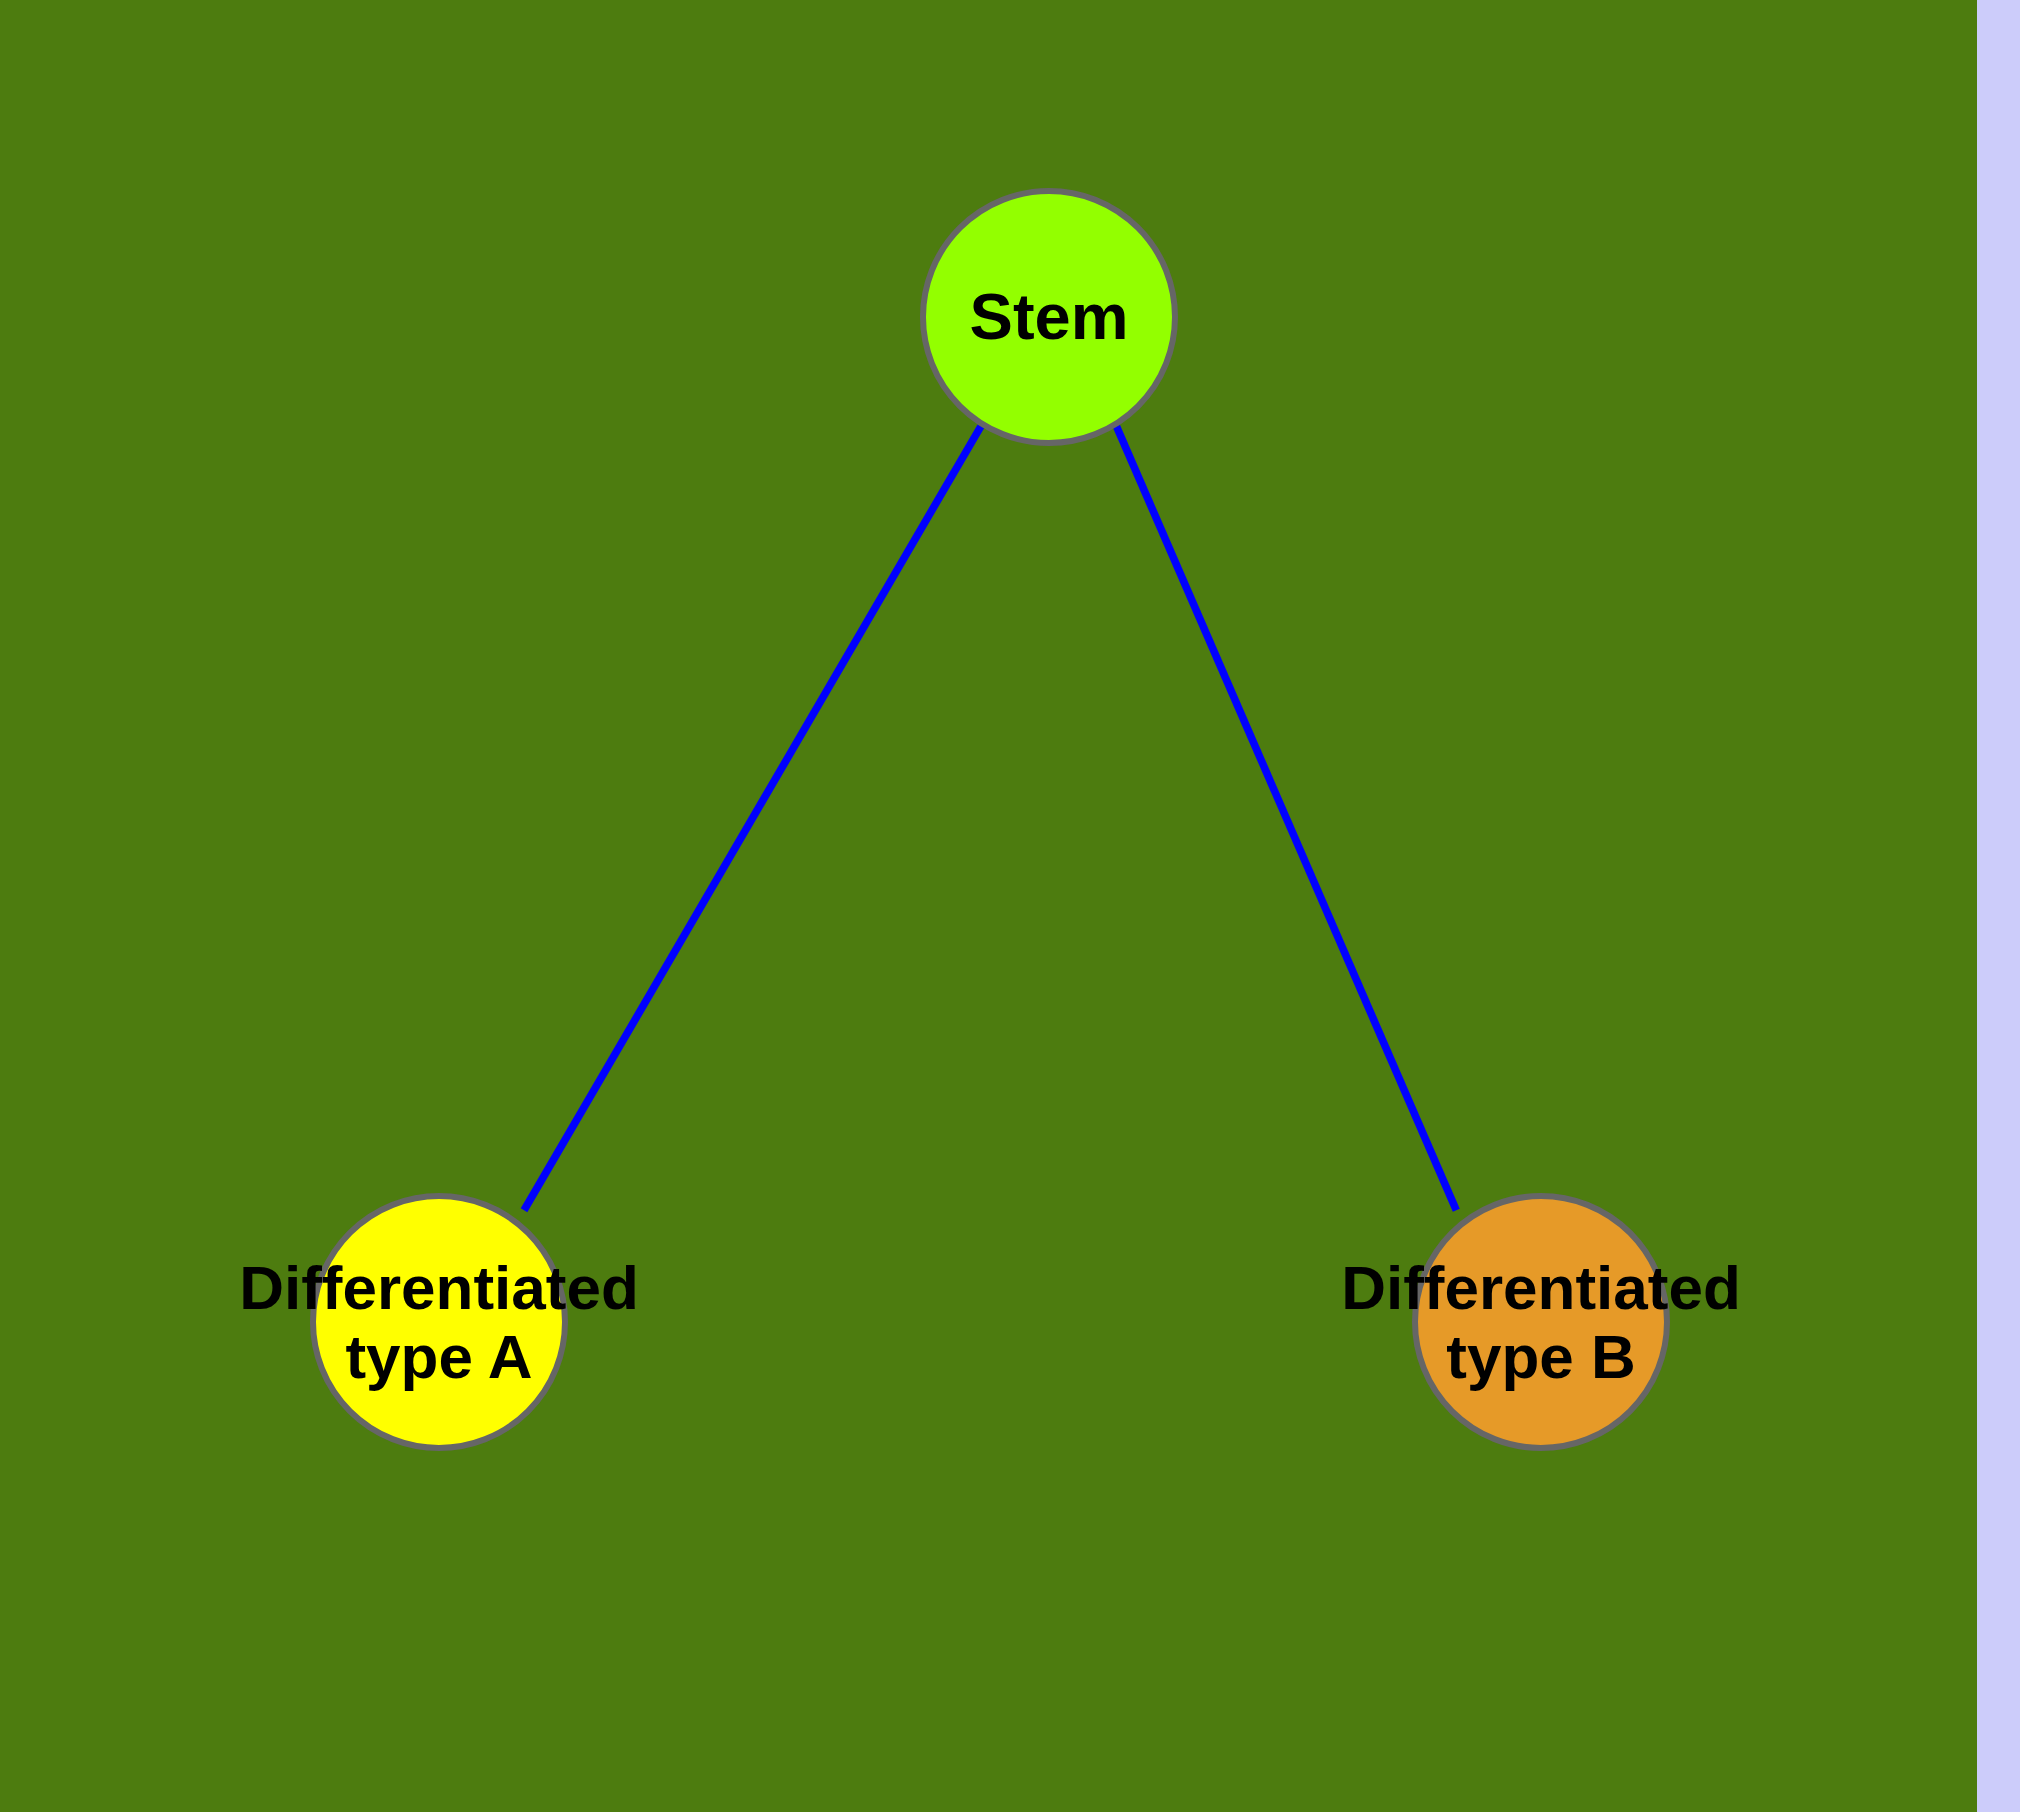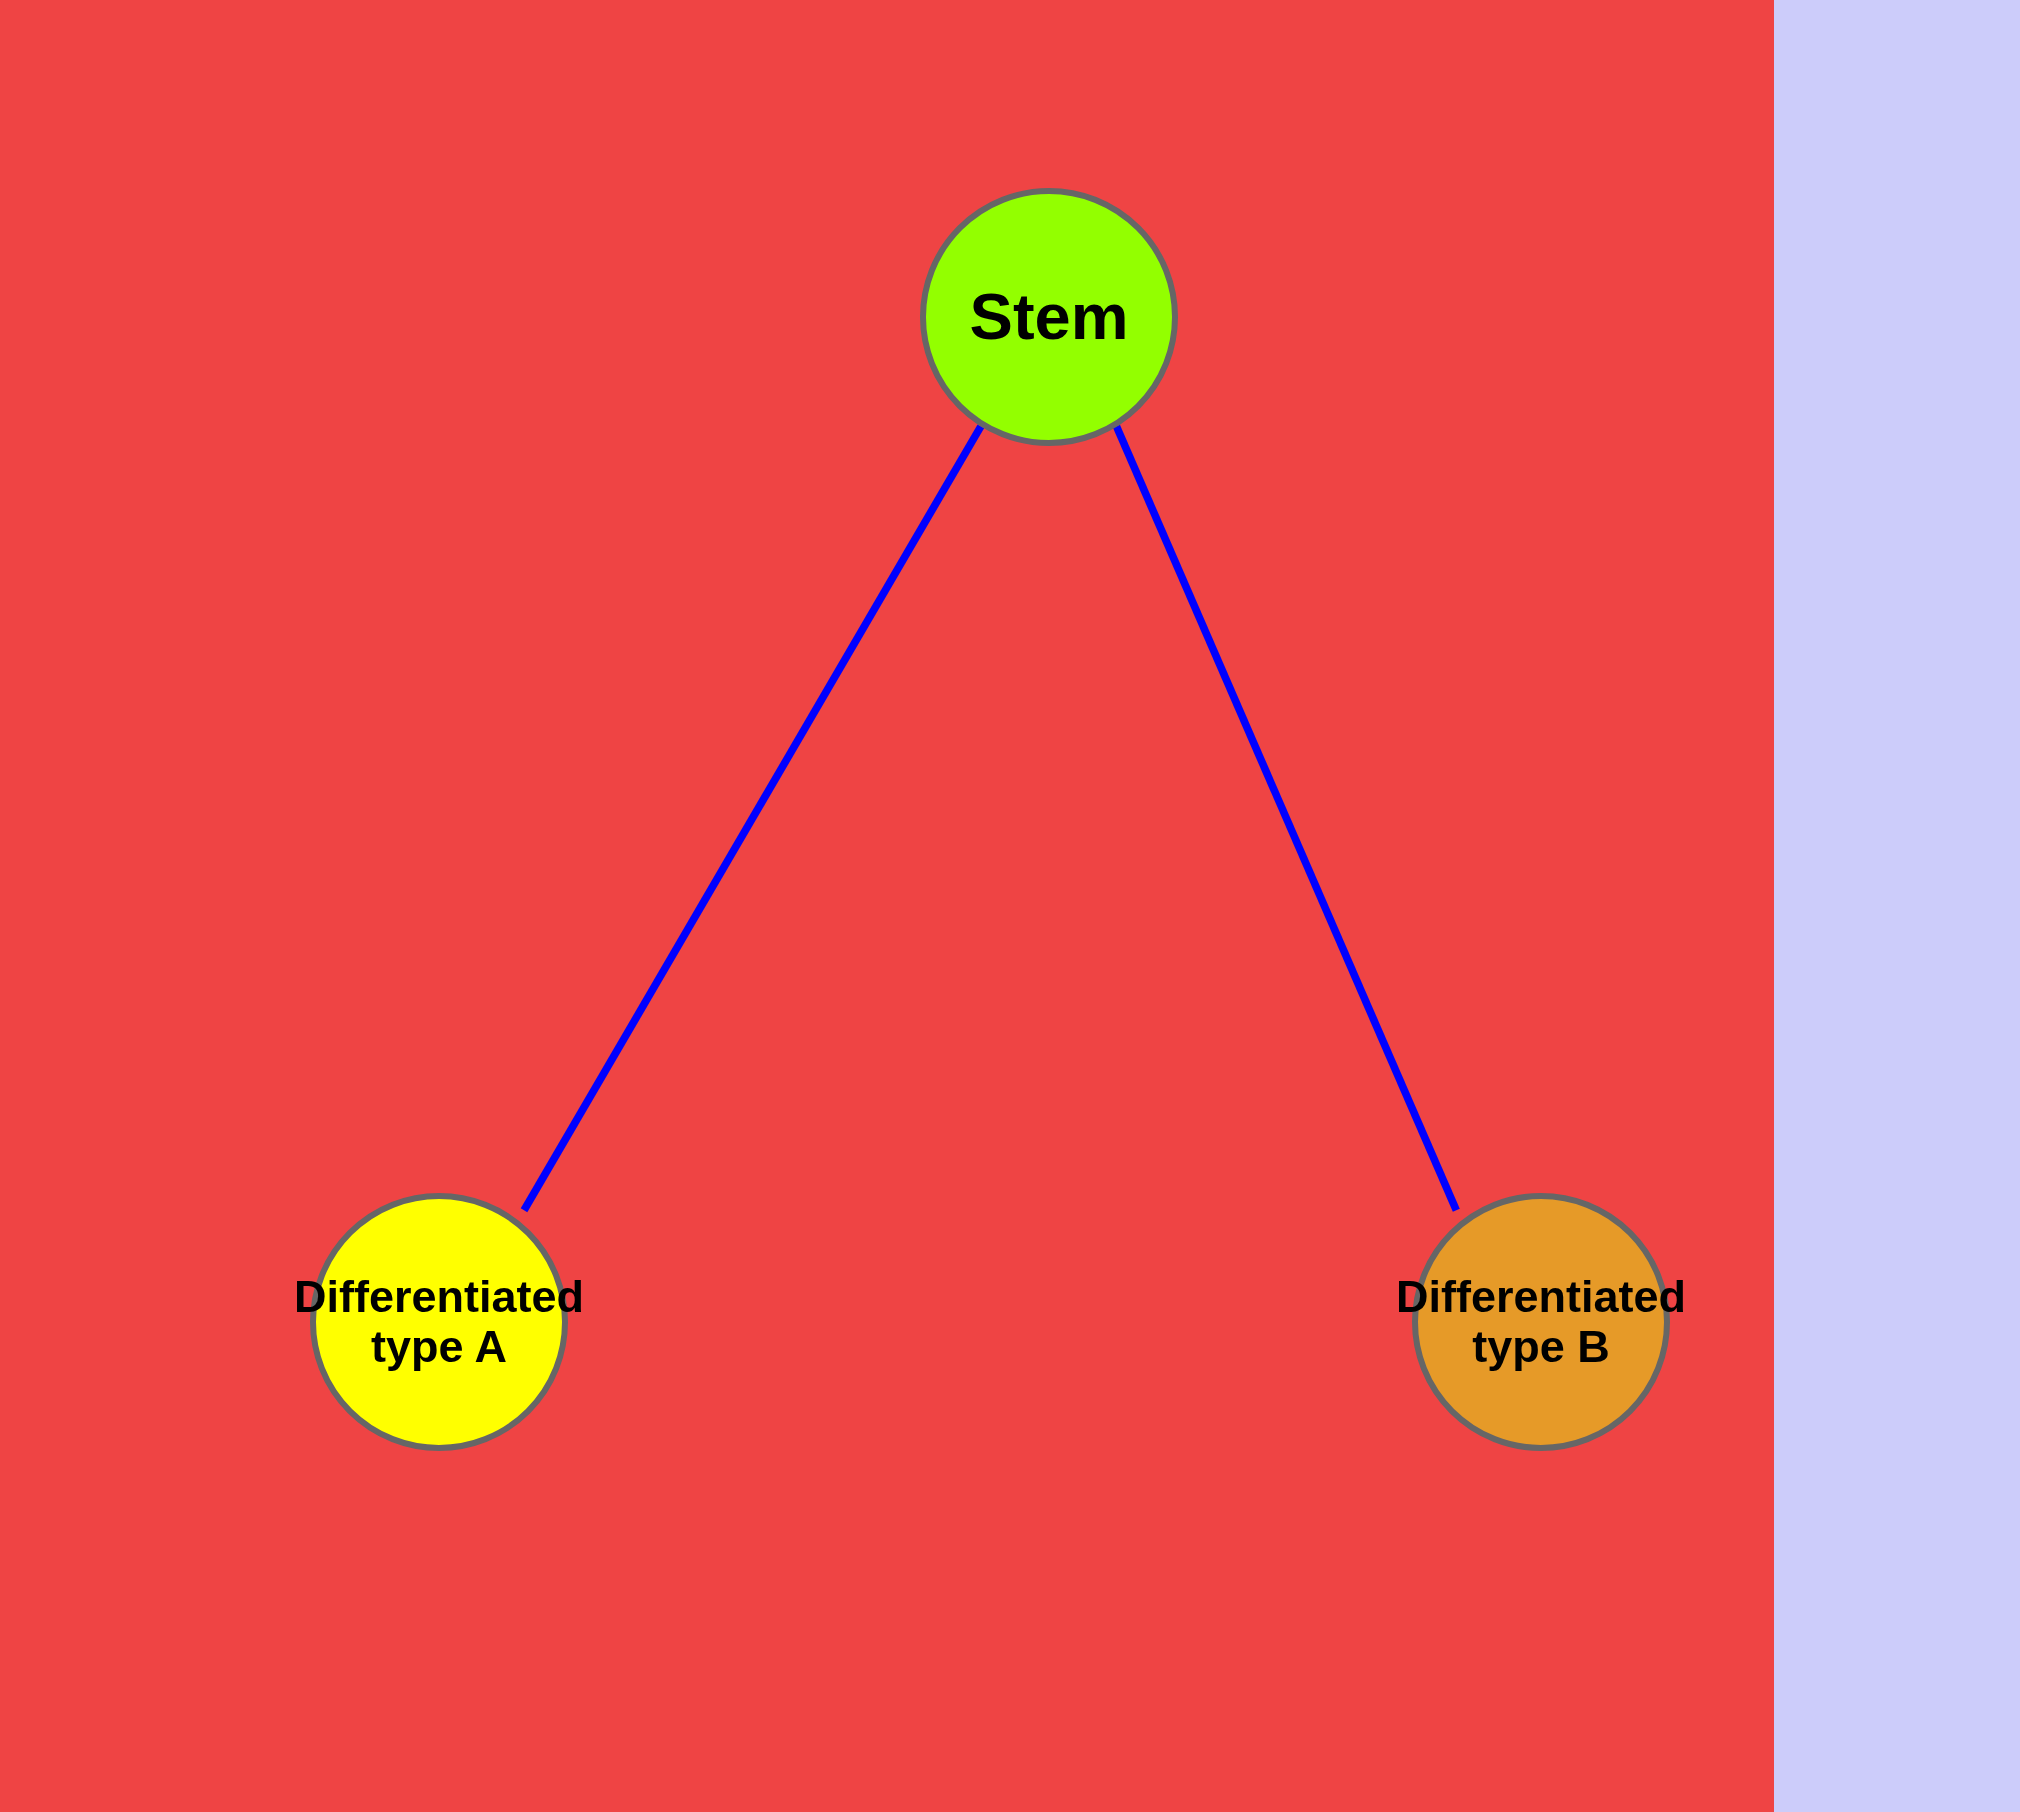--- a/index.html
+++ b/index.html
@@ -8,23 +8,23 @@
     background: #ccccfa;
   }
   body {
     width: 2021px;
     height: 1812px;
     overflow: hidden;
     font-family: "Liberation Sans", sans-serif;
   }
   #graph-canvas {
     position: relative;
-    width: 1774px;
+    width: 1977px;
     height: 1812px;
-    background: #ef4444;
+    background: #4d7c0f;
   }
   #edge-layer {
     position: absolute;
     left: 0;
     top: 0;
     width: 2021px;
     height: 1812px;
   }
   .node {
     position: absolute;
@@ -66,21 +66,21 @@
   }
   #node-diff-b {
     left: 1412px;
     top: 1193px;
     width: 258px;
     height: 258px;
     background: #e69a28;
   }
   #node-diff-a .node-label,
   #node-diff-b .node-label {
-    font-size: 45px;
+    font-size: 62px;
   }
 </style>
 </head>
 <body>
 
 <div id="graph-canvas">
 
   <svg id="edge-layer" viewBox="0 0 2384 2138">
     <line x1="1157" y1="503" x2="618" y2="1428" stroke="#0000ff" stroke-width="9" stroke-linecap="butt"></line>
     <line x1="1317" y1="503" x2="1718" y2="1428" stroke="#0000ff" stroke-width="9" stroke-linecap="butt"></line>

